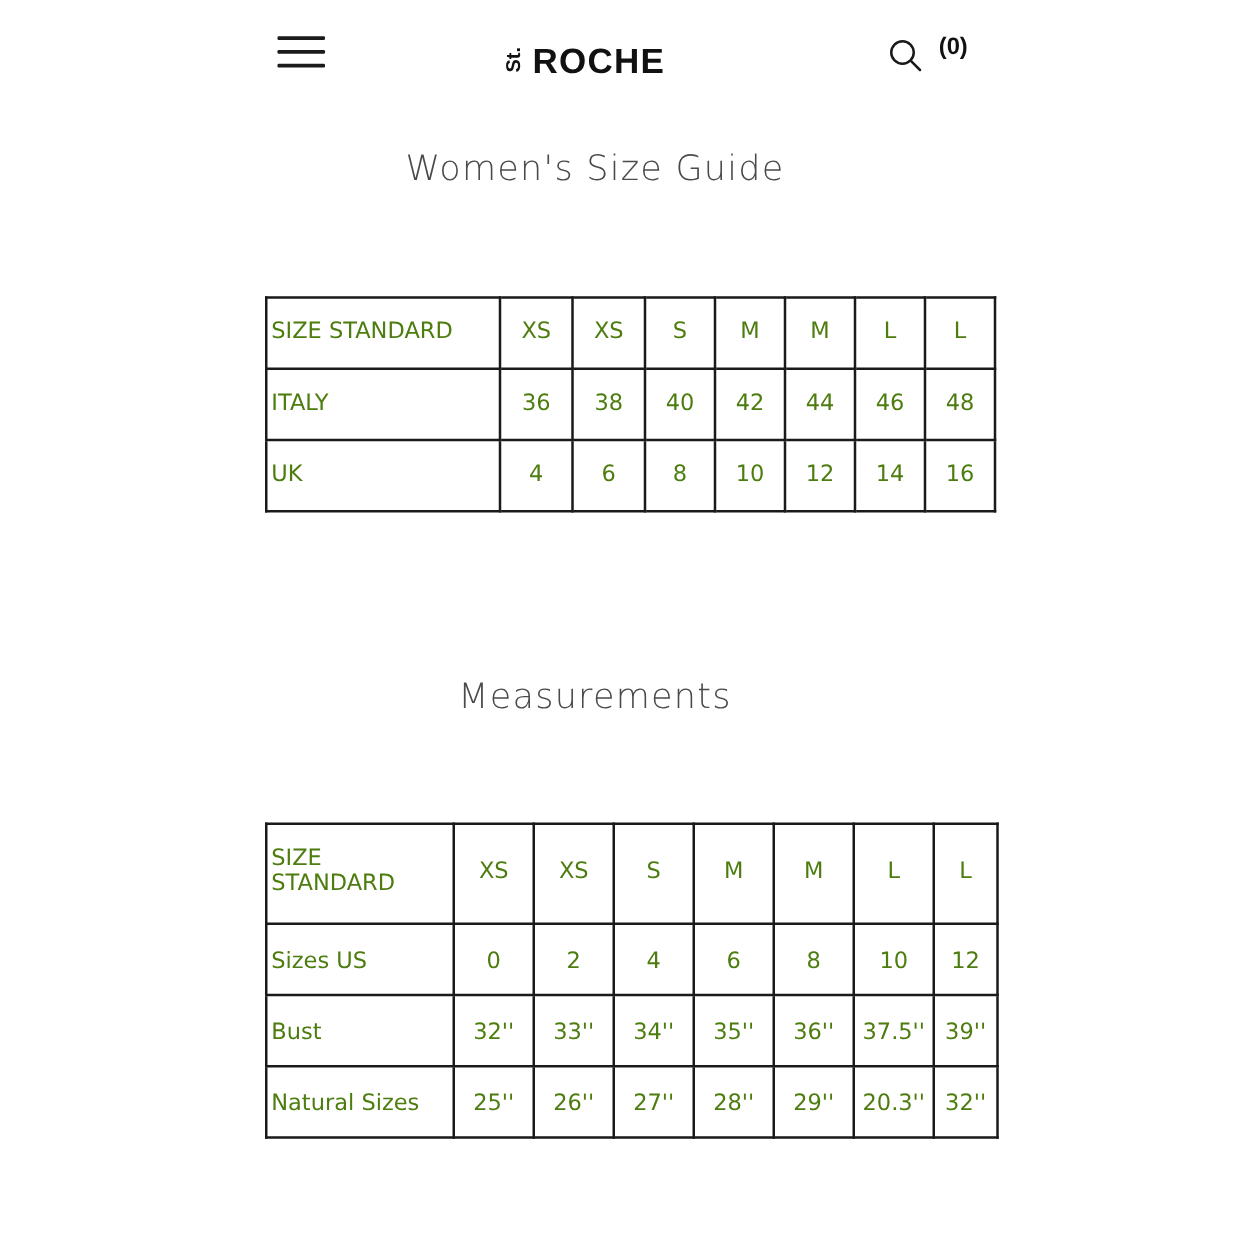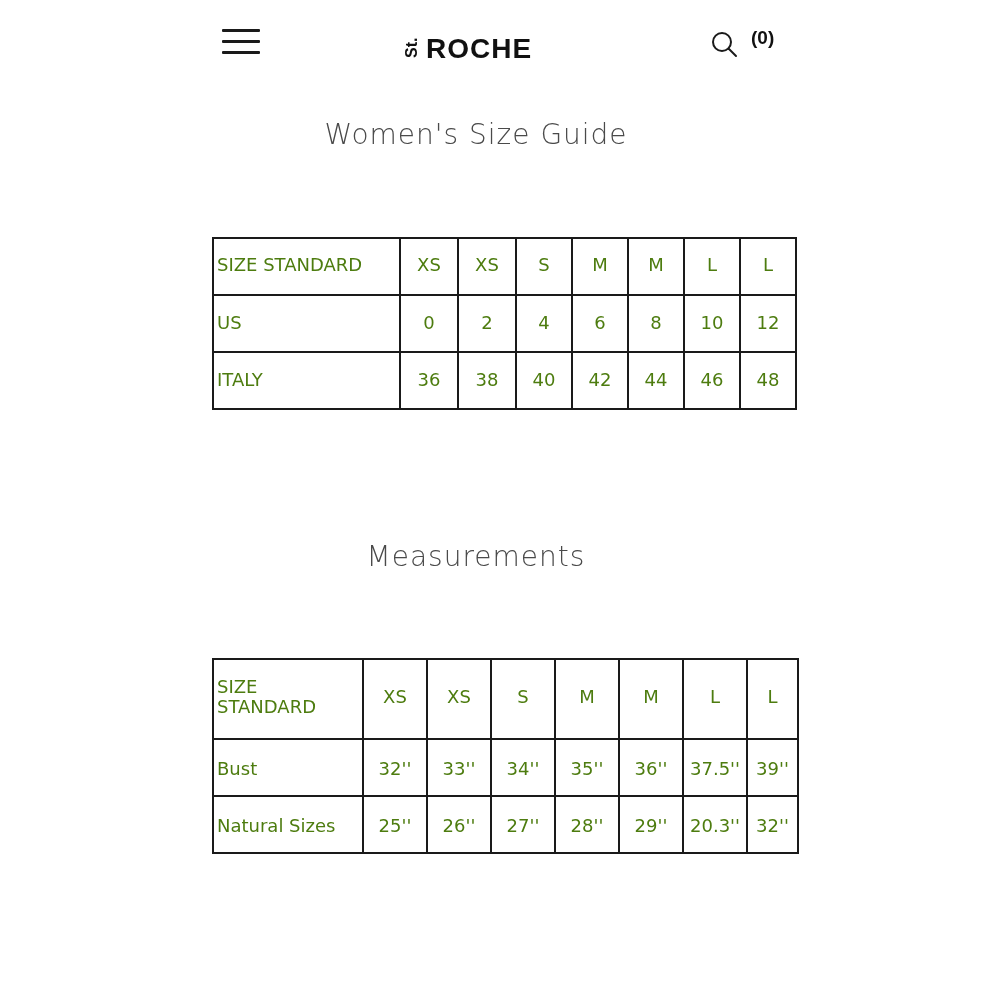--- a/index.html
+++ b/index.html
@@ -183,39 +183,39 @@
         <td class="row-label hdr">SIZE STANDARD</td>
         <td class="data-cell hdr">XS</td>
         <td class="data-cell hdr">XS</td>
         <td class="data-cell hdr">S</td>
         <td class="data-cell hdr">M</td>
         <td class="data-cell hdr">M</td>
         <td class="data-cell hdr">L</td>
         <td class="data-cell hdr">L</td>
       </tr>
       <tr>
-        <td class="row-label">US</td>
-        <td class="data-cell">0</td>
-        <td class="data-cell">2</td>
-        <td class="data-cell">4</td>
-        <td class="data-cell">6</td>
-        <td class="data-cell">8</td>
-        <td class="data-cell">10</td>
-        <td class="data-cell">12</td>
-      </tr>
-      <tr>
         <td class="row-label">ITALY</td>
         <td class="data-cell">36</td>
         <td class="data-cell">38</td>
         <td class="data-cell">40</td>
         <td class="data-cell">42</td>
         <td class="data-cell">44</td>
         <td class="data-cell">46</td>
         <td class="data-cell">48</td>
       </tr>
+      <tr>
+        <td class="row-label">UK</td>
+        <td class="data-cell">4</td>
+        <td class="data-cell">6</td>
+        <td class="data-cell">8</td>
+        <td class="data-cell">10</td>
+        <td class="data-cell">12</td>
+        <td class="data-cell">14</td>
+        <td class="data-cell">16</td>
+      </tr>
     </tbody>
 </table>
 
 <div class="section-title title-measure">Measurements</div>
 
 <table class="size-table" id="table2">
   <colgroup>
     <col style="width:150px">
       <col style="width:64px">
       <col style="width:64px">
@@ -228,20 +228,30 @@
   <tbody id="table2-body">
       <tr class="hdr-row">
         <td class="row-label hdr">SIZE STANDARD</td>
         <td class="data-cell hdr">XS</td>
         <td class="data-cell hdr">XS</td>
         <td class="data-cell hdr">S</td>
         <td class="data-cell hdr">M</td>
         <td class="data-cell hdr">M</td>
         <td class="data-cell hdr">L</td>
         <td class="data-cell hdr">L</td>
+      </tr>
+      <tr>
+        <td class="row-label">Sizes US</td>
+        <td class="data-cell">0</td>
+        <td class="data-cell">2</td>
+        <td class="data-cell">4</td>
+        <td class="data-cell">6</td>
+        <td class="data-cell">8</td>
+        <td class="data-cell">10</td>
+        <td class="data-cell">12</td>
       </tr>
       <tr>
         <td class="row-label">Bust</td>
         <td class="data-cell">32''</td>
         <td class="data-cell">33''</td>
         <td class="data-cell">34''</td>
         <td class="data-cell">35''</td>
         <td class="data-cell">36''</td>
         <td class="data-cell">37.5''</td>
         <td class="data-cell">39''</td>

